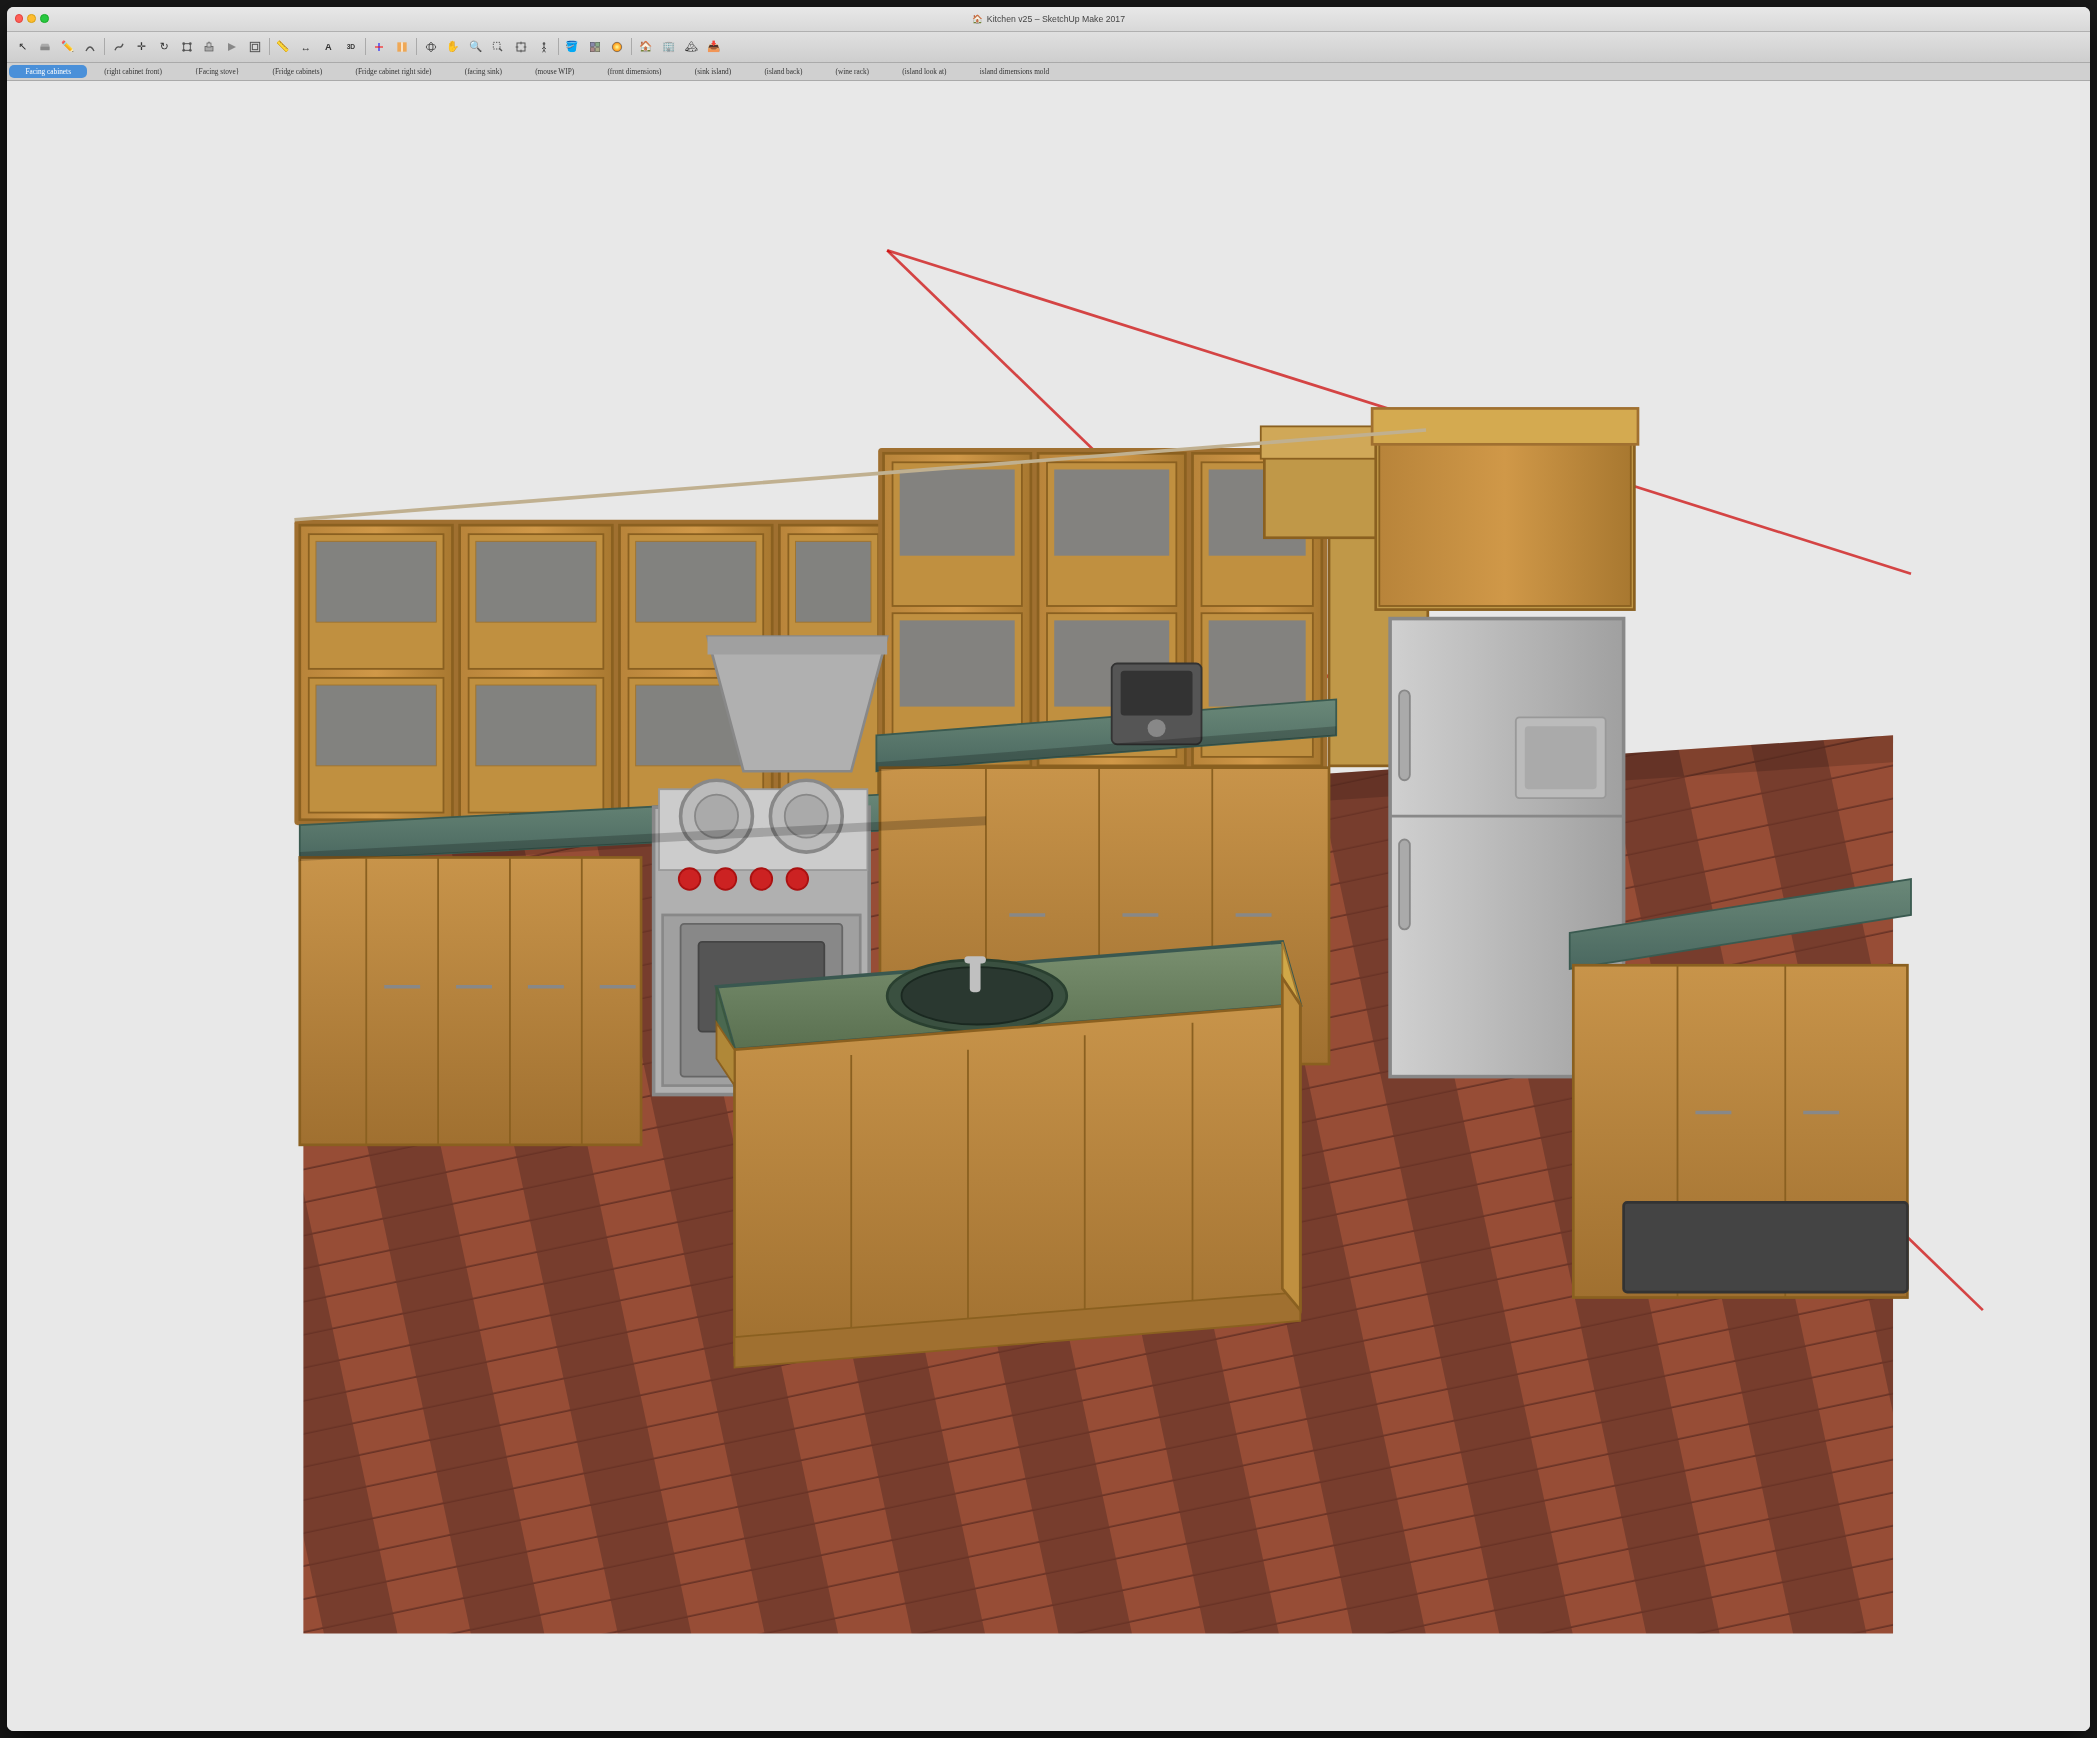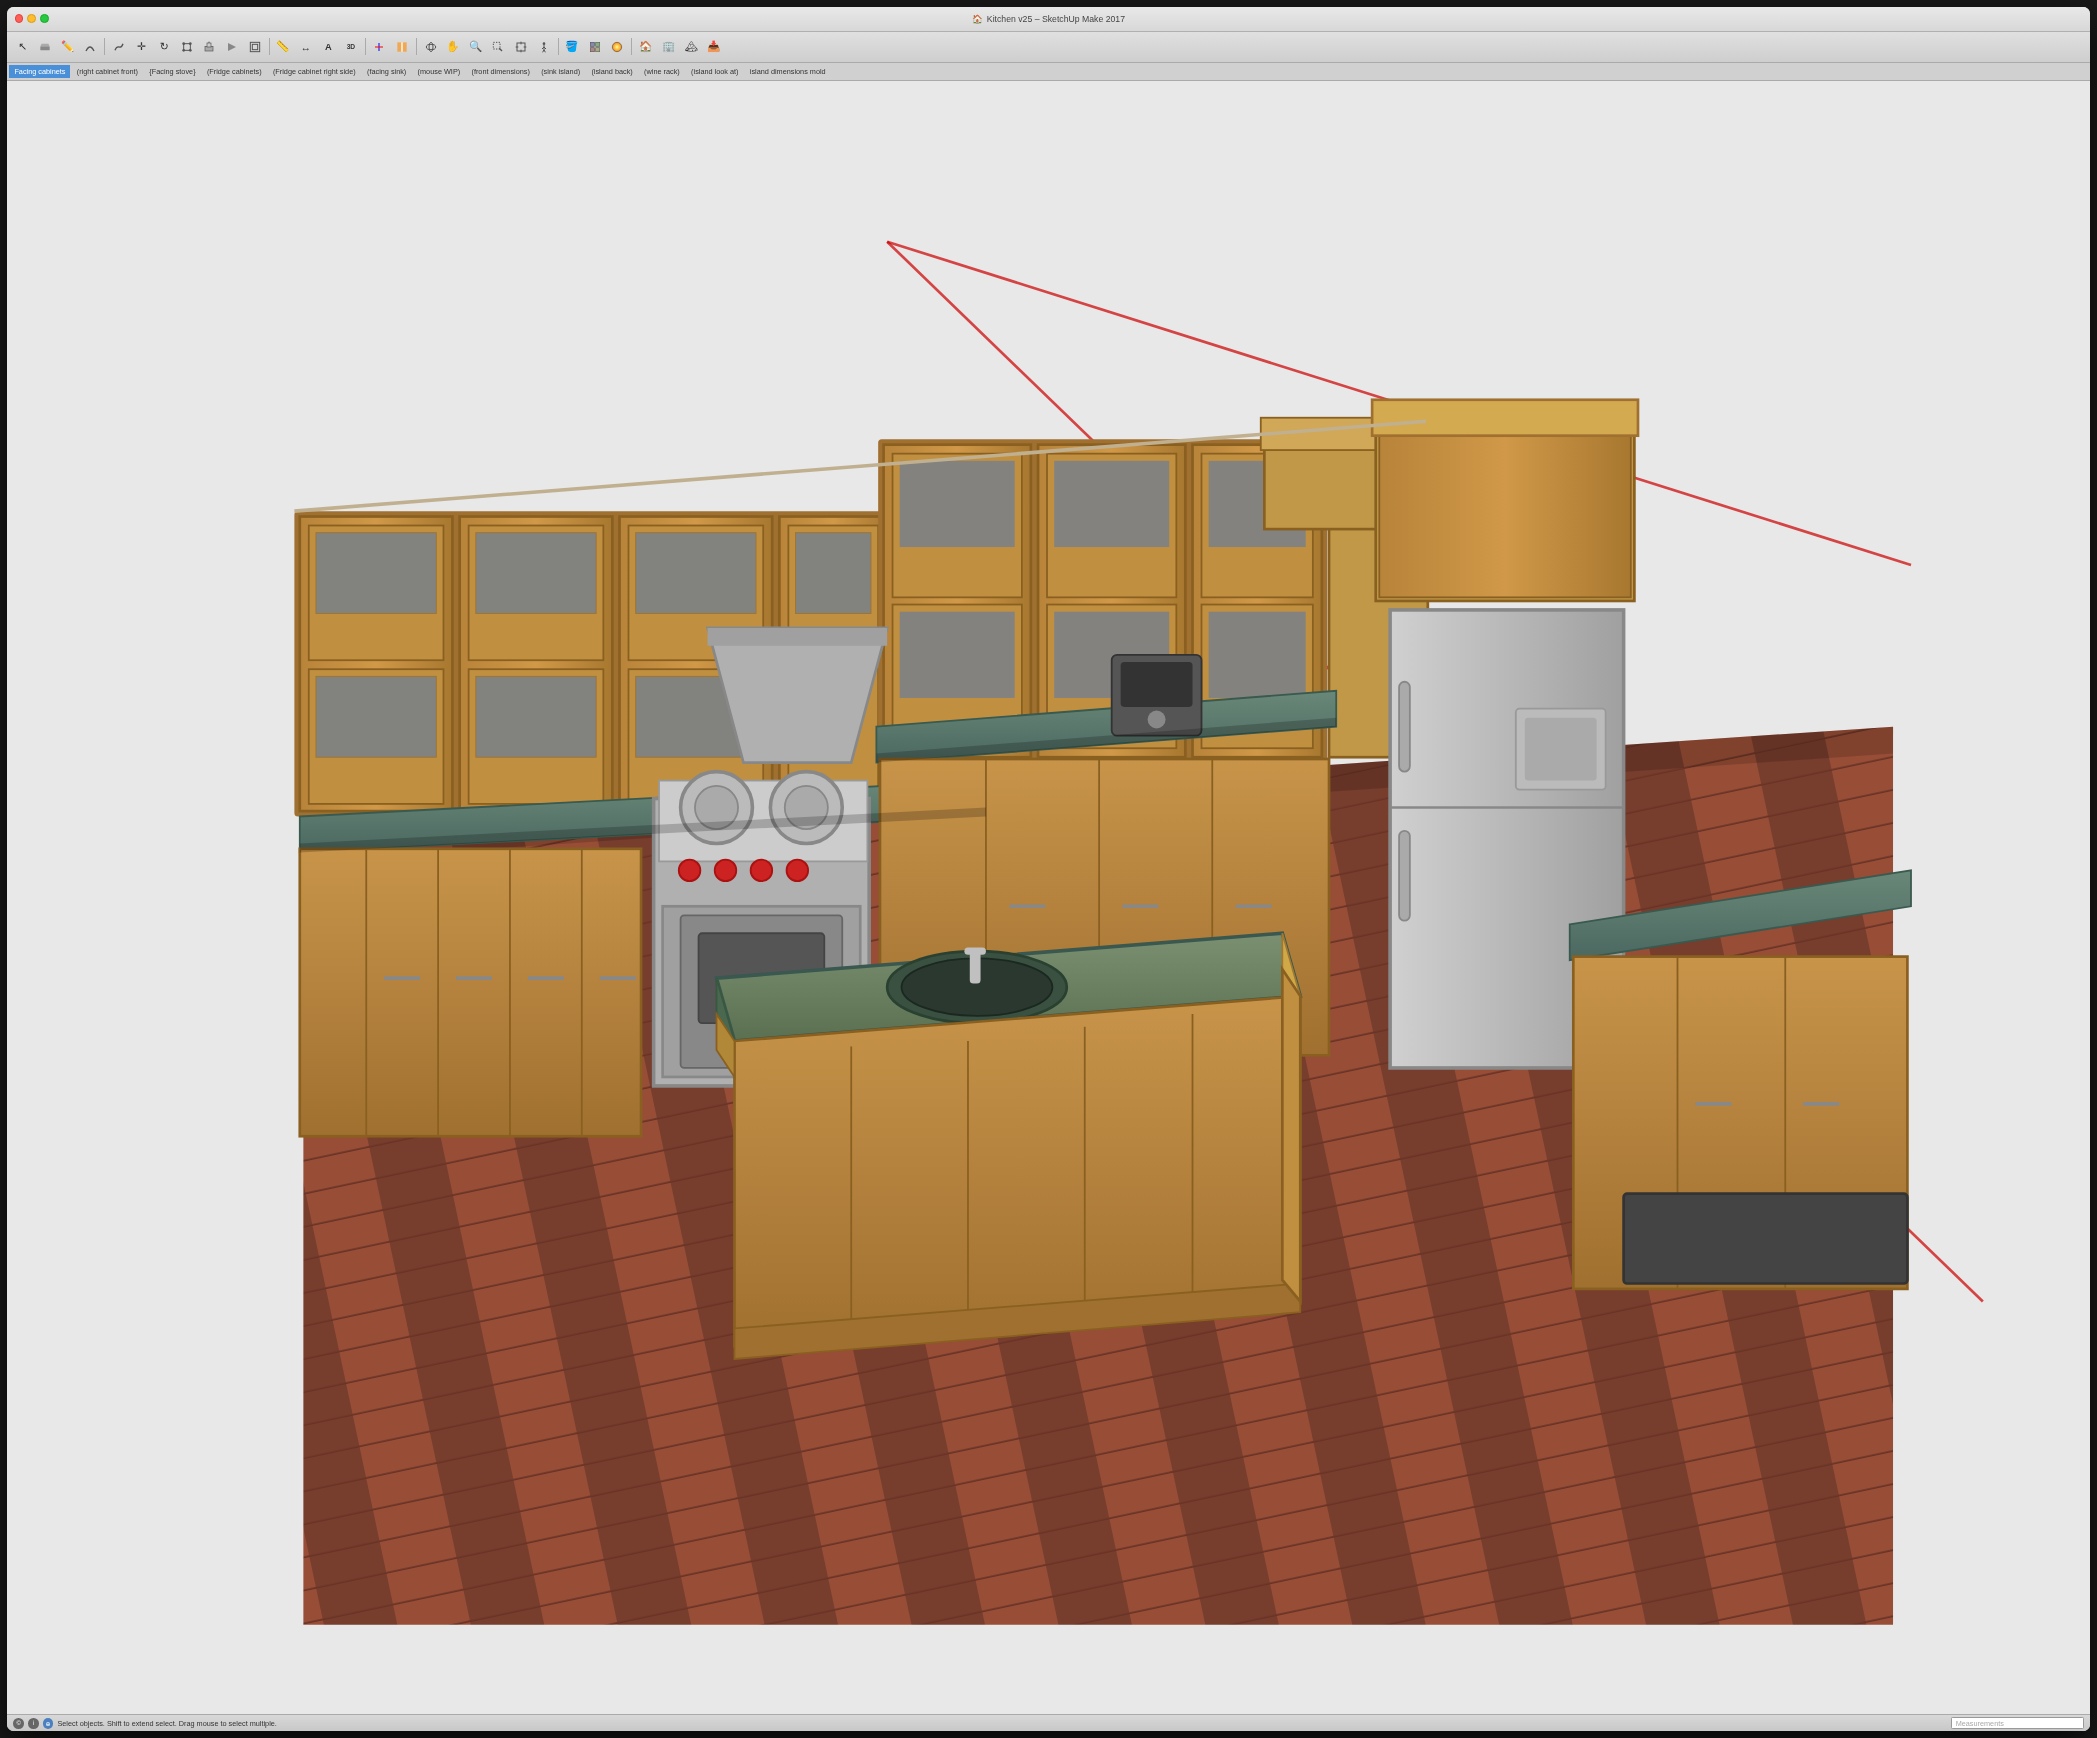--- a/index.html
+++ b/index.html
@@ -86,26 +86,27 @@
       height: 18.7px;
       background: #d0d0d0;
       border-bottom: 0.7px solid #aaa;
       display: flex;
       align-items: center;
       padding: 0 2.7px;
       gap: 1.3px;
       overflow: hidden;
     }
     .tab {
-      padding: 2px 5px;
-      border-radius: 0;
+      padding: 2px 16px;
+      border-radius: 5px;
       font-size: 7.3px;
       cursor: pointer;
       white-space: nowrap;
       color: #333;
+      font-family: Liberation Serif, serif;
     }
     .tab.active {
       background: #4a90d9;
       color: white;
     }
     .viewport {
       flex: 1;
       position: relative;
       background: #e8e8e8;
       overflow: hidden;
@@ -522,25 +523,14 @@
       <polygon points="395,490 405,505 405,525 395,510" fill="#b08838" stroke="#8a6020" stroke-width="1"></polygon>
 
       <polygon points="163,395 545,375 545,380 163,400" fill="rgba(0,0,0,0.2)"></polygon>
       <polygon points="484,345 740,325 740,330 484,350" fill="rgba(0,0,0,0.2)"></polygon>
 
       <line x1="160" y1="210" x2="790" y2="160" stroke="#c0b090" stroke-width="2"></line>
 
     </svg>
   </div>
 
-  <div class="statusbar">
-    <div class="status-left">
-      <div class="status-icon">©</div>
-      <div class="status-icon">ℹ</div>
-      <div class="status-icon" style="background:#4a80c0;">⊕</div>
-      <span class="status-text">Select objects. Shift to extend select. Drag mouse to select multiple.</span>
-    </div>
-    <div class="measurements-box">
-      <span style="color:#aaa;">Measurements</span>
-    </div>
-  </div>
 </div>
 
 
 </body></html>

